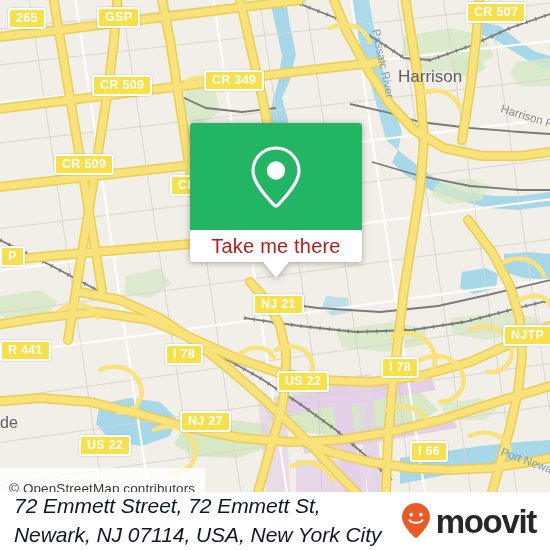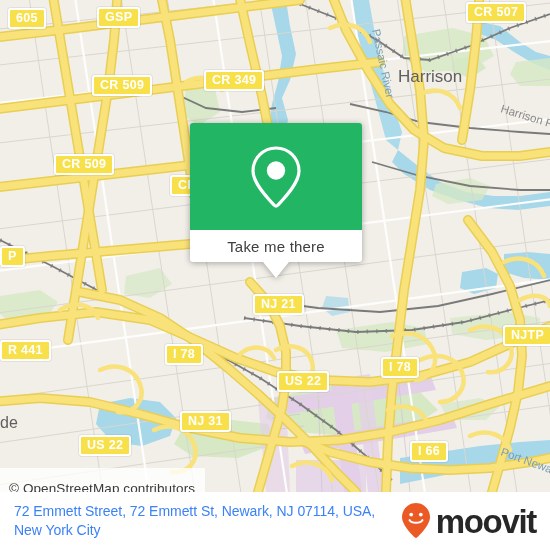--- a/index.html
+++ b/index.html
@@ -68,22 +68,22 @@
   }
   #popup-foot {
     height: 32px;
     background: #ffffff;
     border-radius: 0 0 3px 3px;
     display: flex;
     align-items: center;
     justify-content: center;
   }
   #popup-foot-label {
-    font-size: 15px;
-    color: #404040;
+    font-size: 20px;
+    color: #b91c1c;
     letter-spacing: 0.2px;
   }
   #popup-tail {
     position: absolute;
     left: 50%;
     margin-left: -13px;
     top: 139px;
     width: 0;
     height: 0;
     border-left: 13px solid transparent;
@@ -99,25 +99,26 @@
     width: 550px;
     height: 58px;
     background: #ffffff;
     display: flex;
     align-items: center;
     justify-content: space-between;
     padding: 0 14px 0 14px;
     box-sizing: border-box;
   }
   #footer-address {
-    font-size: 14px;
+    font-size: 21px;
     line-height: 1.38;
-    color: #3b82f6;
+    color: #0f172a;
     max-width: 400px;
     letter-spacing: -0.05px;
+    font-style: italic;
   }
   #brand {
     display: flex;
     align-items: center;
     gap: 5px;
     flex: none;
   }
   #brand-wordmark {
     font-size: 33px;
     font-weight: bold;
@@ -272,35 +273,35 @@
         <text x="398" y="82" font-family="Liberation Sans, sans-serif" font-size="17" fill="#5f5f5f">Harrison</text>
         <text x="0" y="428" font-family="Liberation Sans, sans-serif" font-size="16" fill="#5f5f5f">de</text>
 
         <text font-family="Liberation Sans, sans-serif" font-size="11.5" fill="#7a9fb3" transform="translate(372,30) rotate(78)">Passaic River</text>
         <text font-family="Liberation Sans, sans-serif" font-size="11.5" fill="#8a8a8a" transform="translate(500,112) rotate(17)">Harrison Re</text>
         <text font-family="Liberation Sans, sans-serif" font-size="11.5" fill="#7a9fb3" transform="translate(500,455) rotate(20)">Port Newar</text>
       </g>
     </svg>
 
     <div>
-        <div style="position: absolute; left: 8px; top: 8px; background: rgb(247, 224, 74); color: rgb(255, 255, 255); border: 2px solid rgb(255, 255, 255); border-radius: 3px; font: bold 12.5px &quot;Liberation Sans&quot;, sans-serif; padding: 1px 6px 2px; white-space: nowrap; letter-spacing: 0.3px; box-shadow: rgba(0, 0, 0, 0.06) 0px 0px 0px 1px;">605</div>
+        <div style="position: absolute; left: 8px; top: 8px; background: rgb(247, 224, 74); color: rgb(255, 255, 255); border: 2px solid rgb(255, 255, 255); border-radius: 3px; font: bold 12.5px &quot;Liberation Sans&quot;, sans-serif; padding: 1px 6px 2px; white-space: nowrap; letter-spacing: 0.3px; box-shadow: rgba(0, 0, 0, 0.06) 0px 0px 0px 1px;">265</div>
         <div style="position: absolute; left: 97px; top: 7px; background: rgb(247, 224, 74); color: rgb(255, 255, 255); border: 2px solid rgb(255, 255, 255); border-radius: 3px; font: bold 12.5px &quot;Liberation Sans&quot;, sans-serif; padding: 1px 6px 2px; white-space: nowrap; letter-spacing: 0.3px; box-shadow: rgba(0, 0, 0, 0.06) 0px 0px 0px 1px;">GSP</div>
         <div style="position: absolute; left: 92px; top: 75px; background: rgb(247, 224, 74); color: rgb(255, 255, 255); border: 2px solid rgb(255, 255, 255); border-radius: 3px; font: bold 12.5px &quot;Liberation Sans&quot;, sans-serif; padding: 1px 6px 2px; white-space: nowrap; letter-spacing: 0.3px; box-shadow: rgba(0, 0, 0, 0.06) 0px 0px 0px 1px;">CR 509</div>
         <div style="position: absolute; left: 204px; top: 70px; background: rgb(247, 224, 74); color: rgb(255, 255, 255); border: 2px solid rgb(255, 255, 255); border-radius: 3px; font: bold 12.5px &quot;Liberation Sans&quot;, sans-serif; padding: 1px 6px 2px; white-space: nowrap; letter-spacing: 0.3px; box-shadow: rgba(0, 0, 0, 0.06) 0px 0px 0px 1px;">CR 349</div>
         <div style="position: absolute; left: 466px; top: 2px; background: rgb(247, 224, 74); color: rgb(255, 255, 255); border: 2px solid rgb(255, 255, 255); border-radius: 3px; font: bold 12.5px &quot;Liberation Sans&quot;, sans-serif; padding: 1px 6px 2px; white-space: nowrap; letter-spacing: 0.3px; box-shadow: rgba(0, 0, 0, 0.06) 0px 0px 0px 1px;">CR 507</div>
         <div style="position: absolute; left: 54px; top: 154px; background: rgb(247, 224, 74); color: rgb(255, 255, 255); border: 2px solid rgb(255, 255, 255); border-radius: 3px; font: bold 12.5px &quot;Liberation Sans&quot;, sans-serif; padding: 1px 6px 2px; white-space: nowrap; letter-spacing: 0.3px; box-shadow: rgba(0, 0, 0, 0.06) 0px 0px 0px 1px;">CR 509</div>
         <div style="position: absolute; left: 170px; top: 175px; background: rgb(247, 224, 74); color: rgb(255, 255, 255); border: 2px solid rgb(255, 255, 255); border-radius: 3px; font: bold 12.5px &quot;Liberation Sans&quot;, sans-serif; padding: 1px 6px 2px; white-space: nowrap; letter-spacing: 0.3px; box-shadow: rgba(0, 0, 0, 0.06) 0px 0px 0px 1px;">CR</div>
         <div style="position: absolute; left: 0px; top: 246px; background: rgb(247, 224, 74); color: rgb(255, 255, 255); border: 2px solid rgb(255, 255, 255); border-radius: 3px; font: bold 12.5px &quot;Liberation Sans&quot;, sans-serif; padding: 1px 6px 2px; white-space: nowrap; letter-spacing: 0.3px; box-shadow: rgba(0, 0, 0, 0.06) 0px 0px 0px 1px;">P</div>
         <div style="position: absolute; left: 253px; top: 294px; background: rgb(247, 224, 74); color: rgb(255, 255, 255); border: 2px solid rgb(255, 255, 255); border-radius: 3px; font: bold 12.5px &quot;Liberation Sans&quot;, sans-serif; padding: 1px 6px 2px; white-space: nowrap; letter-spacing: 0.3px; box-shadow: rgba(0, 0, 0, 0.06) 0px 0px 0px 1px;">NJ 21</div>
         <div style="position: absolute; left: 0px; top: 340px; background: rgb(247, 224, 74); color: rgb(255, 255, 255); border: 2px solid rgb(255, 255, 255); border-radius: 3px; font: bold 12.5px &quot;Liberation Sans&quot;, sans-serif; padding: 1px 6px 2px; white-space: nowrap; letter-spacing: 0.3px; box-shadow: rgba(0, 0, 0, 0.06) 0px 0px 0px 1px;">R 441</div>
         <div style="position: absolute; left: 165px; top: 344px; background: rgb(247, 224, 74); color: rgb(255, 255, 255); border: 2px solid rgb(255, 255, 255); border-radius: 3px; font: bold 12.5px &quot;Liberation Sans&quot;, sans-serif; padding: 1px 6px 2px; white-space: nowrap; letter-spacing: 0.3px; box-shadow: rgba(0, 0, 0, 0.06) 0px 0px 0px 1px;">I 78</div>
         <div style="position: absolute; left: 381px; top: 357px; background: rgb(247, 224, 74); color: rgb(255, 255, 255); border: 2px solid rgb(255, 255, 255); border-radius: 3px; font: bold 12.5px &quot;Liberation Sans&quot;, sans-serif; padding: 1px 6px 2px; white-space: nowrap; letter-spacing: 0.3px; box-shadow: rgba(0, 0, 0, 0.06) 0px 0px 0px 1px;">I 78</div>
         <div style="position: absolute; left: 503px; top: 325px; background: rgb(247, 224, 74); color: rgb(255, 255, 255); border: 2px solid rgb(255, 255, 255); border-radius: 3px; font: bold 12.5px &quot;Liberation Sans&quot;, sans-serif; padding: 1px 6px 2px; white-space: nowrap; letter-spacing: 0.3px; box-shadow: rgba(0, 0, 0, 0.06) 0px 0px 0px 1px;">NJTP</div>
         <div style="position: absolute; left: 277px; top: 371px; background: rgb(247, 224, 74); color: rgb(255, 255, 255); border: 2px solid rgb(255, 255, 255); border-radius: 3px; font: bold 12.5px &quot;Liberation Sans&quot;, sans-serif; padding: 1px 6px 2px; white-space: nowrap; letter-spacing: 0.3px; box-shadow: rgba(0, 0, 0, 0.06) 0px 0px 0px 1px;">US 22</div>
-        <div style="position: absolute; left: 180px; top: 411px; background: rgb(247, 224, 74); color: rgb(255, 255, 255); border: 2px solid rgb(255, 255, 255); border-radius: 3px; font: bold 12.5px &quot;Liberation Sans&quot;, sans-serif; padding: 1px 6px 2px; white-space: nowrap; letter-spacing: 0.3px; box-shadow: rgba(0, 0, 0, 0.06) 0px 0px 0px 1px;">NJ 31</div>
+        <div style="position: absolute; left: 180px; top: 411px; background: rgb(247, 224, 74); color: rgb(255, 255, 255); border: 2px solid rgb(255, 255, 255); border-radius: 3px; font: bold 12.5px &quot;Liberation Sans&quot;, sans-serif; padding: 1px 6px 2px; white-space: nowrap; letter-spacing: 0.3px; box-shadow: rgba(0, 0, 0, 0.06) 0px 0px 0px 1px;">NJ 27</div>
         <div style="position: absolute; left: 79px; top: 435px; background: rgb(247, 224, 74); color: rgb(255, 255, 255); border: 2px solid rgb(255, 255, 255); border-radius: 3px; font: bold 12.5px &quot;Liberation Sans&quot;, sans-serif; padding: 1px 6px 2px; white-space: nowrap; letter-spacing: 0.3px; box-shadow: rgba(0, 0, 0, 0.06) 0px 0px 0px 1px;">US 22</div>
         <div style="position: absolute; left: 410px; top: 441px; background: rgb(247, 224, 74); color: rgb(255, 255, 255); border: 2px solid rgb(255, 255, 255); border-radius: 3px; font: bold 12.5px &quot;Liberation Sans&quot;, sans-serif; padding: 1px 6px 2px; white-space: nowrap; letter-spacing: 0.3px; box-shadow: rgba(0, 0, 0, 0.06) 0px 0px 0px 1px;">I 66</div>
       </div>
 
     <div id="attribution">
       <span>© OpenStreetMap contributors</span>
     </div>
 
     <div id="popup">
       <div id="popup-tail"></div>

